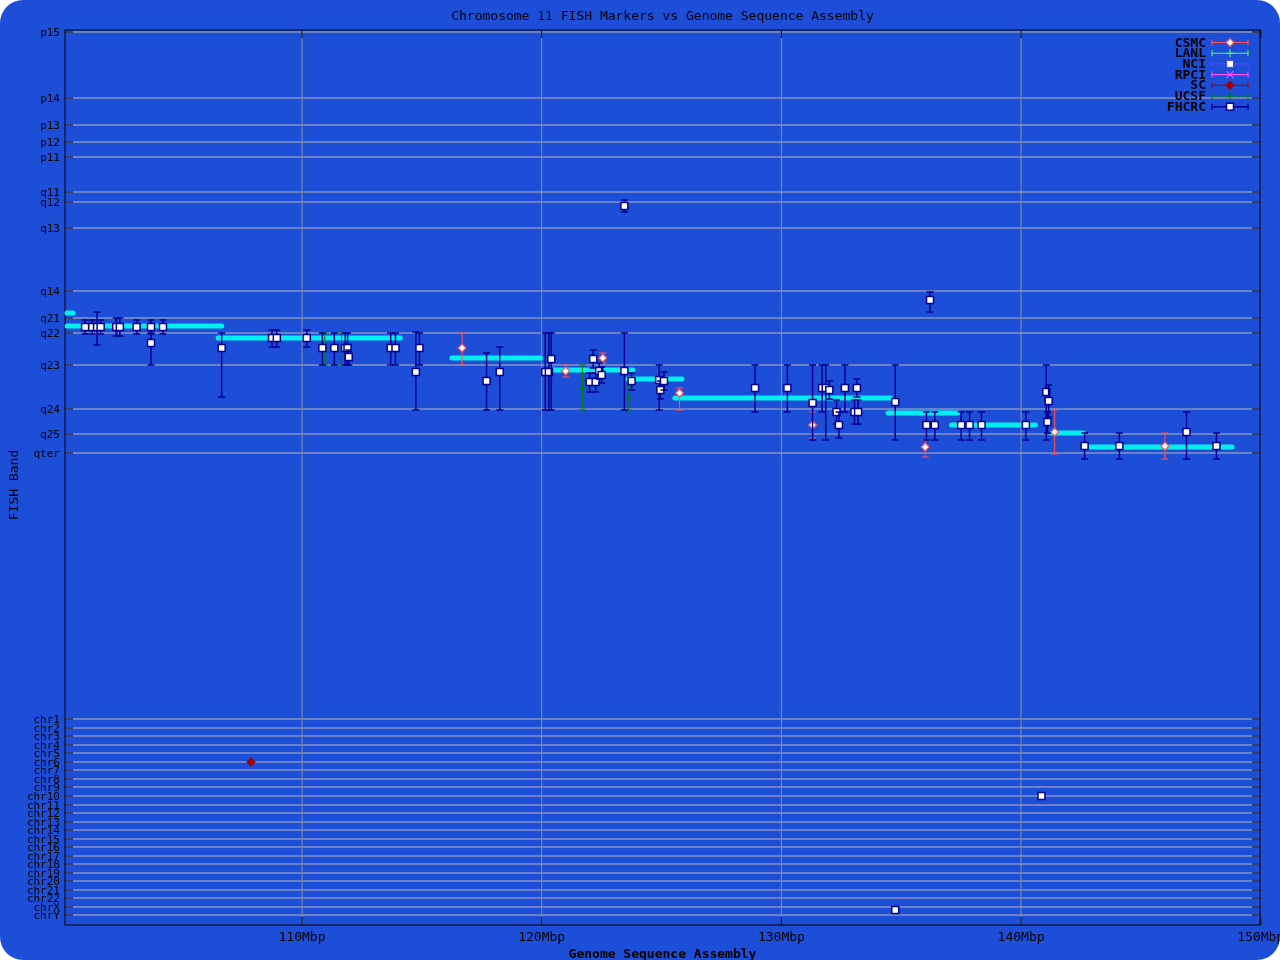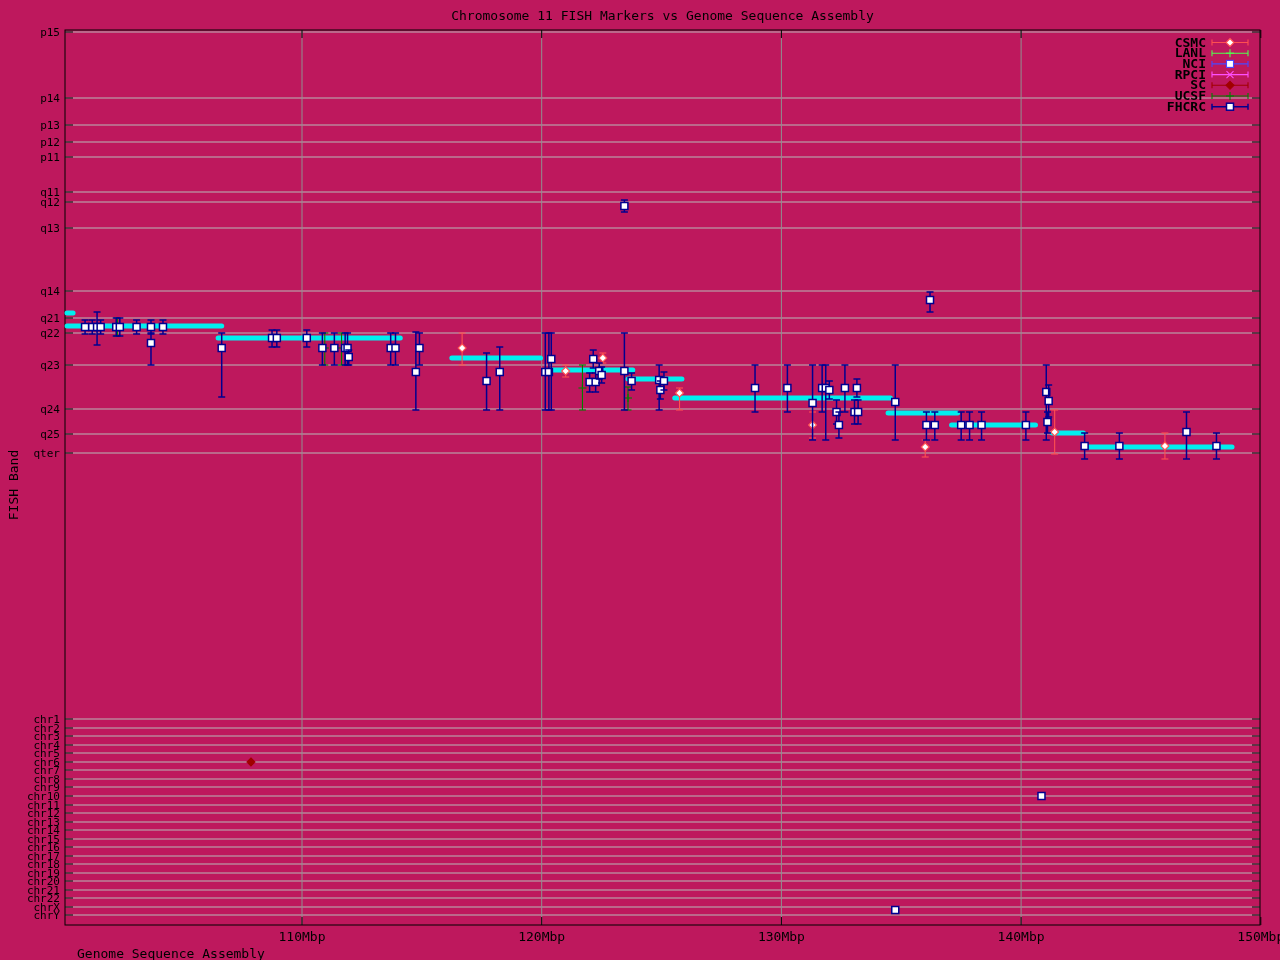--- a/index.html
+++ b/index.html
@@ -1,20 +1,20 @@
 <!DOCTYPE html>
 <html><head>
 <meta charset="utf-8">
 <style>
   html,body{margin:0;padding:0;background:#fff;}
-  .screen{position:relative;width:1280px;height:960px;background:#be185d;overflow:hidden;
-          font-family:"DejaVu Sans Mono",monospace;color:#000;}
+  .screen{position:relative;width:1280px;height:960px;background:#1d4ed8;overflow:hidden;
+          font-family:"DejaVu Sans Mono",monospace;color:#000;border-radius:23px;}
   .title{position:absolute;top:8px;left:65px;width:1195px;text-align:center;
          font-size:13px;white-space:pre;}
-  .xlab{position:absolute;top:946px;left:77px;width:1195px;font-size:13px;}
+  .xlab{position:absolute;top:946px;left:65px;width:1195px;text-align:center;font-size:13px;font-weight:bold;}
   .ylab{position:absolute;left:-27px;top:478px;width:80px;height:14px;text-align:center;
         font-size:13px;transform:rotate(-90deg);}
   svg{position:absolute;left:0;top:0;}
   svg text{font-family:"DejaVu Sans Mono",monospace;fill:#000;}
   .ytick{font-size:11px;}
   .xtick{font-size:13px;}
   .leg{font-size:13px;font-weight:bold;}
 </style>
 </head>
 <body>

